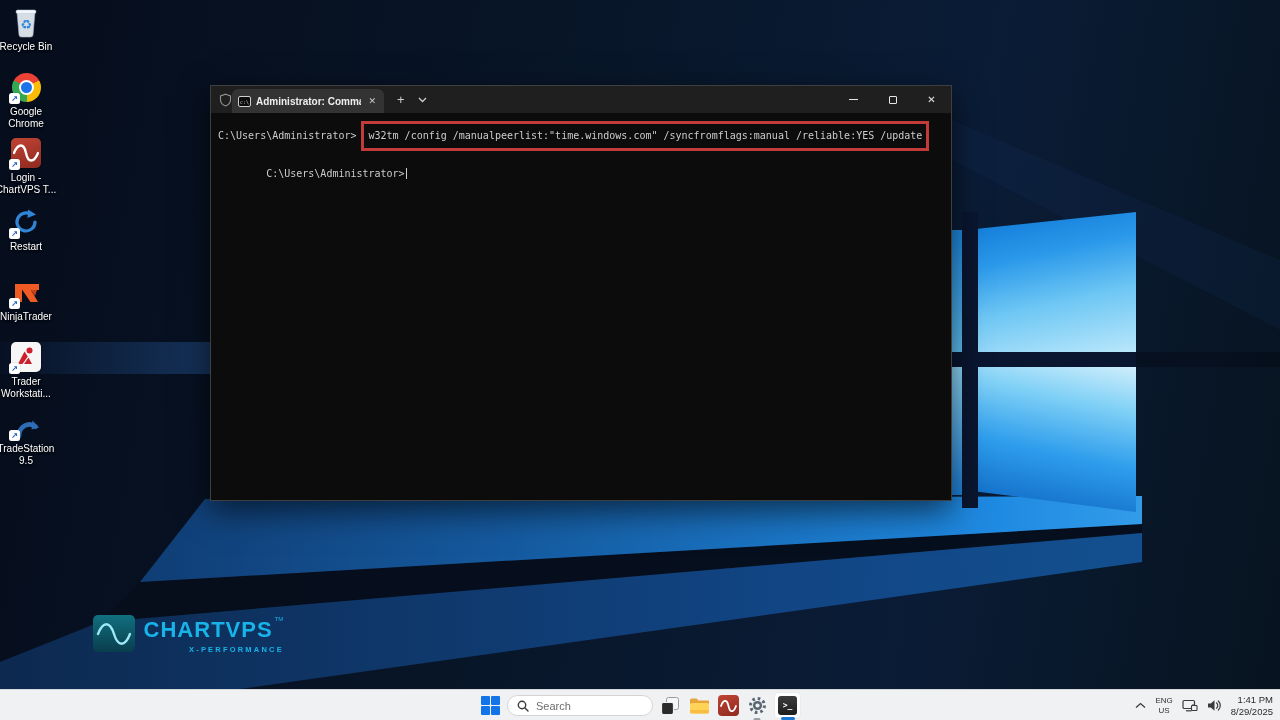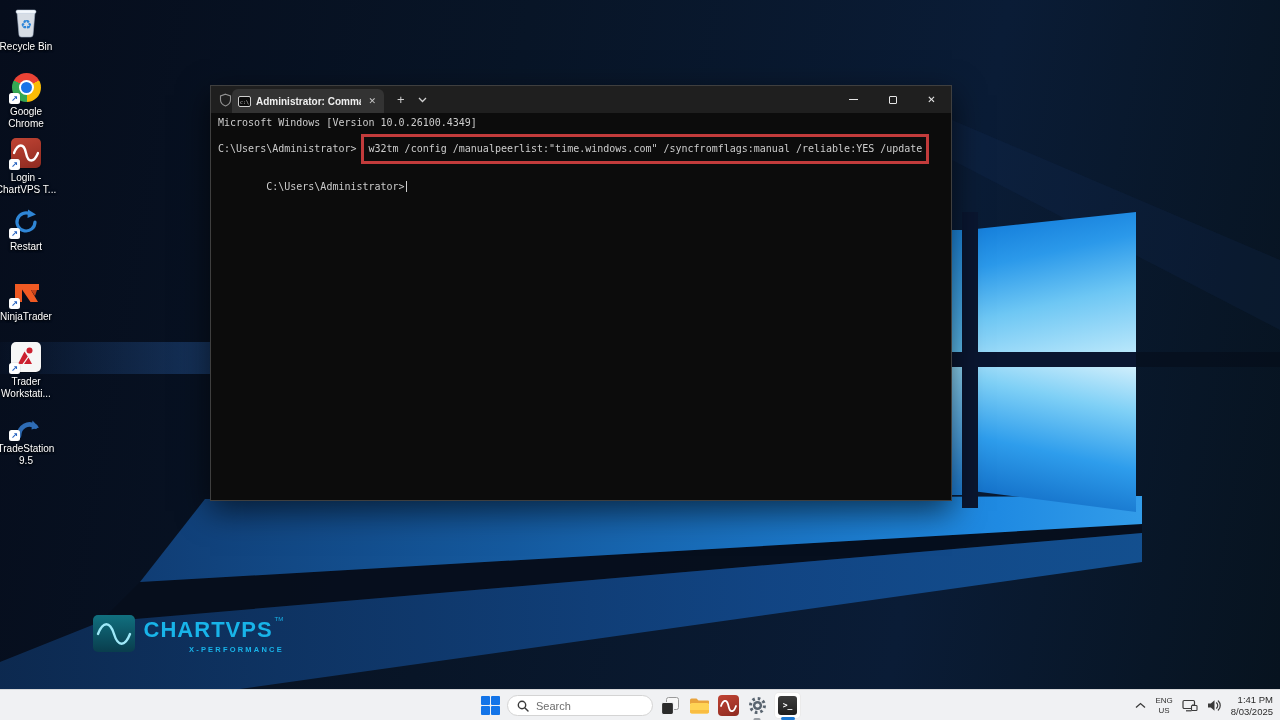--- a/index.html
+++ b/index.html
@@ -267,21 +267,20 @@
         <div class="wbtn">
             <span class="max-glyph"></span>
           </div>
         <div class="wbtn">
             <span class="close-glyph">✕</span>
           </div>
       </div>
     </div>
 
     <div class="term-body">
-      <div class="tline">Microsoft Windows [Version 10.0.26100.4349]</div>
       <div class="tline"></div>
       <div class="tline tline-cmd">
         <span>C:\Users\Administrator&gt;</span>
         <span class="cmdbox">w32tm /config /manualpeerlist:"time.windows.com" /syncfromflags:manual /reliable:YES /update</span>
       </div>
       <div class="tline"></div>
       <div class="tline">
         <span>C:\Users\Administrator&gt;</span><span class="cursor"></span>
       </div>
     </div>
@@ -358,18 +357,18 @@
       </span>
       <span style="display:flex">
         <svg width="15" height="13" viewBox="0 0 15 13">
           <polygon points="1,4.5 3.8,4.5 7.5,1.2 7.5,11.8 3.8,8.5 1,8.5" fill="#3a3a3a"></polygon>
           <path d="M9.5,3.8 A3.6,3.6 0 0 1 9.5,9.2" fill="none" stroke="#3a3a3a" stroke-width="1.2" stroke-linecap="round"></path>
           <path d="M11.3,2 A6.2,6.2 0 0 1 11.3,11" fill="none" stroke="#3a3a3a" stroke-width="1.2" stroke-linecap="round"></path>
         </svg>
       </span>
       <div class="clock">
         <div>1:41 PM</div>
-        <div>8/03/2025</div>
+        <div>8/29/2025</div>
       </div>
     </div>
   </div>
 
 </div>
 
 </body></html>

